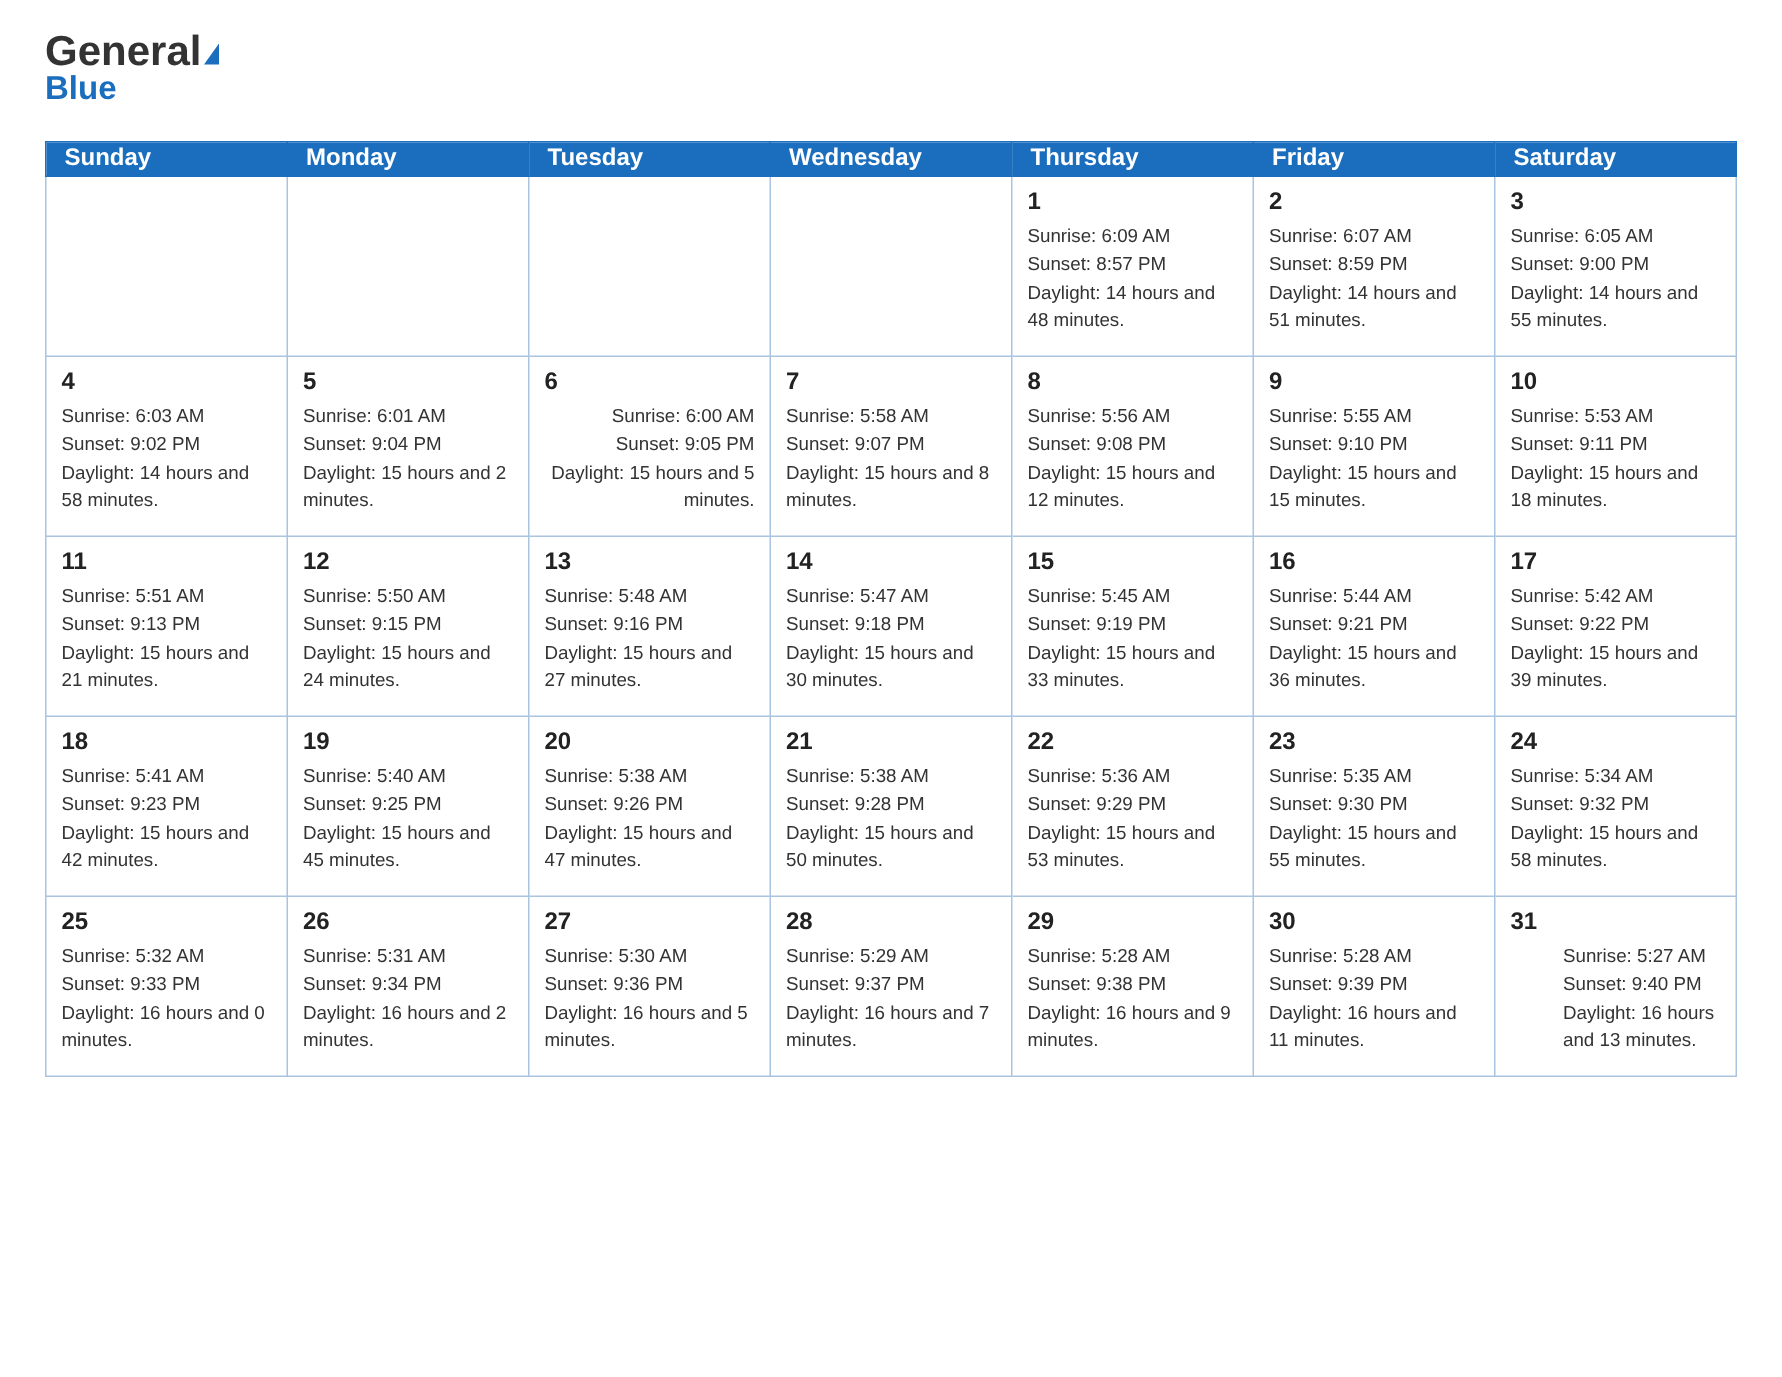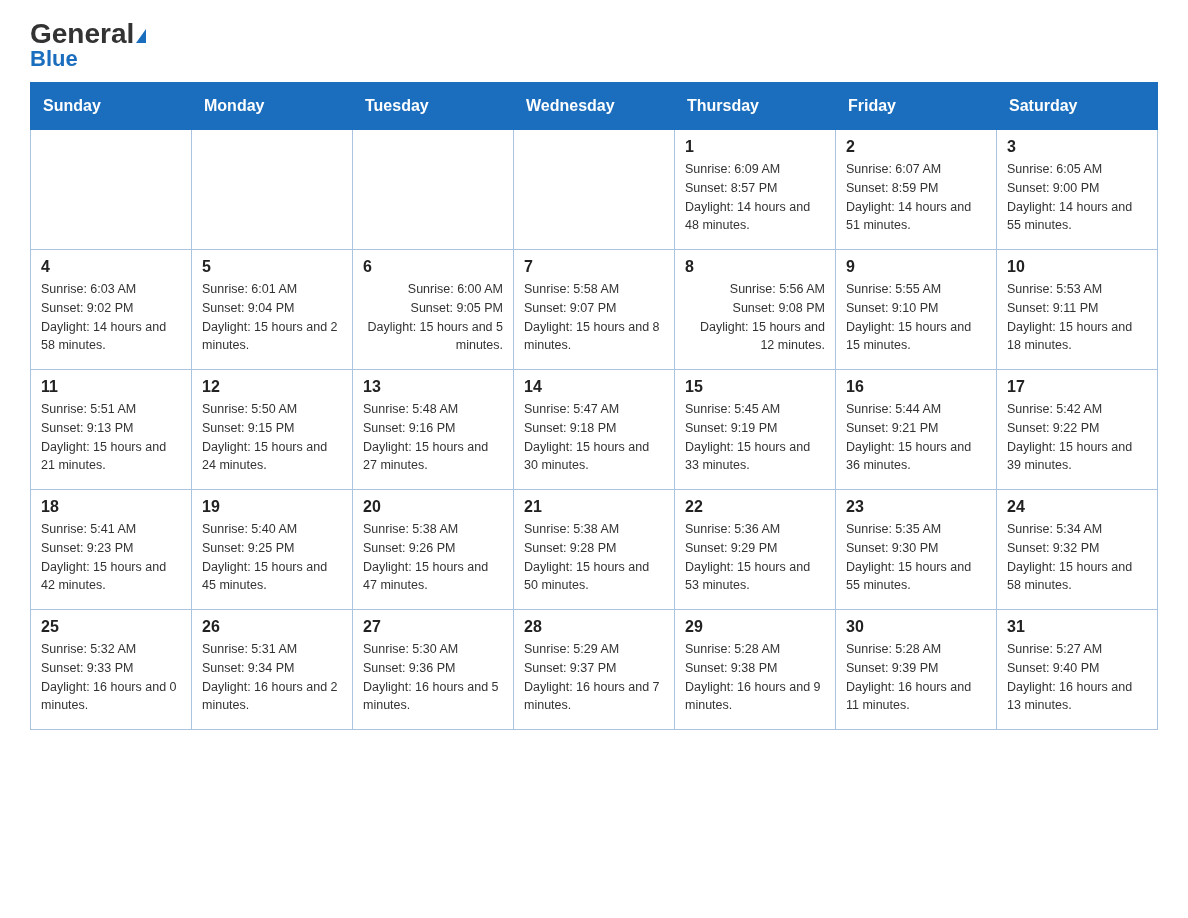--- a/index.html
+++ b/index.html
@@ -7,21 +7,21 @@
       font-family: Arial, sans-serif;
       background: #fff;
       width: 1188px;
       min-height: 918px;
       padding: 20px 30px;
     }
     .header {
       display: flex;
       justify-content: space-between;
       align-items: flex-start;
-      margin-bottom: 10px;
+      margin-bottom: 22px;
     }
     .logo {
       display: flex;
       flex-direction: column;
       align-items: flex-start;
     }
     .logo-top {
       font-size: 28px;
       font-weight: bold;
       color: #333;
@@ -58,21 +58,21 @@
     .calendar {
       width: 100%;
       border-collapse: collapse;
       margin-top: 10px;
     }
     .calendar thead tr th {
       background-color: #1a6ebd;
       color: #fff;
       font-size: 16px;
       font-weight: bold;
-      padding: 14px 12px;
+      padding: 2px 12px;
       text-align: left;
       border: 1px solid #1a6ebd;
     }
     .calendar tbody tr td {
       border: 1px solid #aac4e0;
       vertical-align: top;
       padding: 8px 10px;
       width: 14.28%;
       min-height: 110px;
       height: 120px;
@@ -161,21 +161,21 @@
 Daylight: 15 hours and 5 minutes.</div>
         </td>
         <td>
           <div class="cell-number">7</div>
           <div class="cell-info" style="white-space: pre-line;">Sunrise: 5:58 AM
 Sunset: 9:07 PM
 Daylight: 15 hours and 8 minutes.</div>
         </td>
         <td>
           <div class="cell-number">8</div>
-          <div class="cell-info" style="white-space: pre-line; text-align: right;">Sunrise: 5:56 AM
+          <div class="cell-info" style="white-space: pre-line;">Sunrise: 5:56 AM
 Sunset: 9:08 PM
 Daylight: 15 hours and 12 minutes.</div>
         </td>
         <td>
           <div class="cell-number">9</div>
           <div class="cell-info" style="white-space: pre-line;">Sunrise: 5:55 AM
 Sunset: 9:10 PM
 Daylight: 15 hours and 15 minutes.</div>
         </td>
         <td>
@@ -305,19 +305,19 @@
 Daylight: 16 hours and 9 minutes.</div>
         </td>
         <td>
           <div class="cell-number">30</div>
           <div class="cell-info" style="white-space: pre-line;">Sunrise: 5:28 AM
 Sunset: 9:39 PM
 Daylight: 16 hours and 11 minutes.</div>
         </td>
         <td>
           <div class="cell-number">31</div>
-          <div class="cell-info" style="white-space: pre-line;">Sunrise: 5:27 AM
+          <div class="cell-info" style="white-space: pre-line; margin-left: 35px;">Sunrise: 5:27 AM
 Sunset: 9:40 PM
 Daylight: 16 hours and 13 minutes.</div>
         </td>
       </tr>
     </tbody>
 </table>
 
 </body></html>

